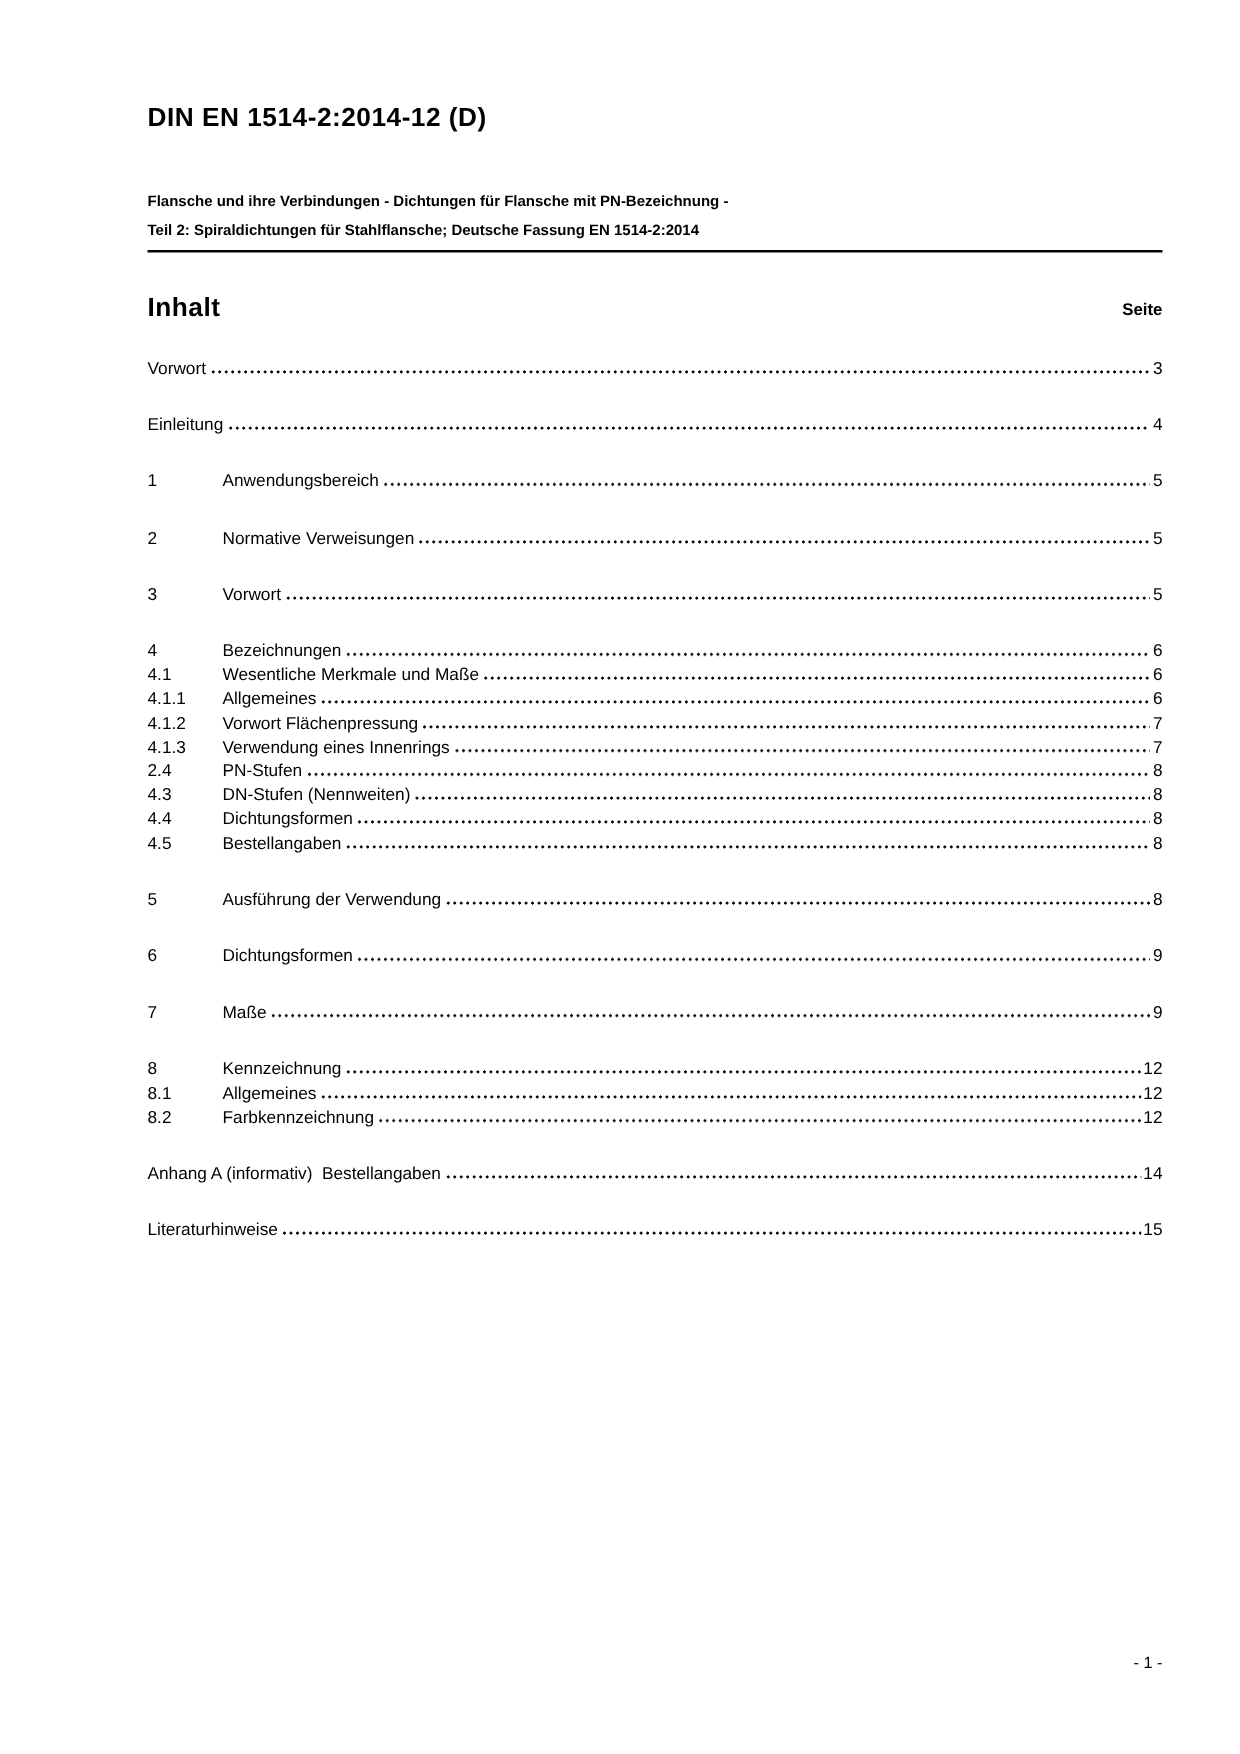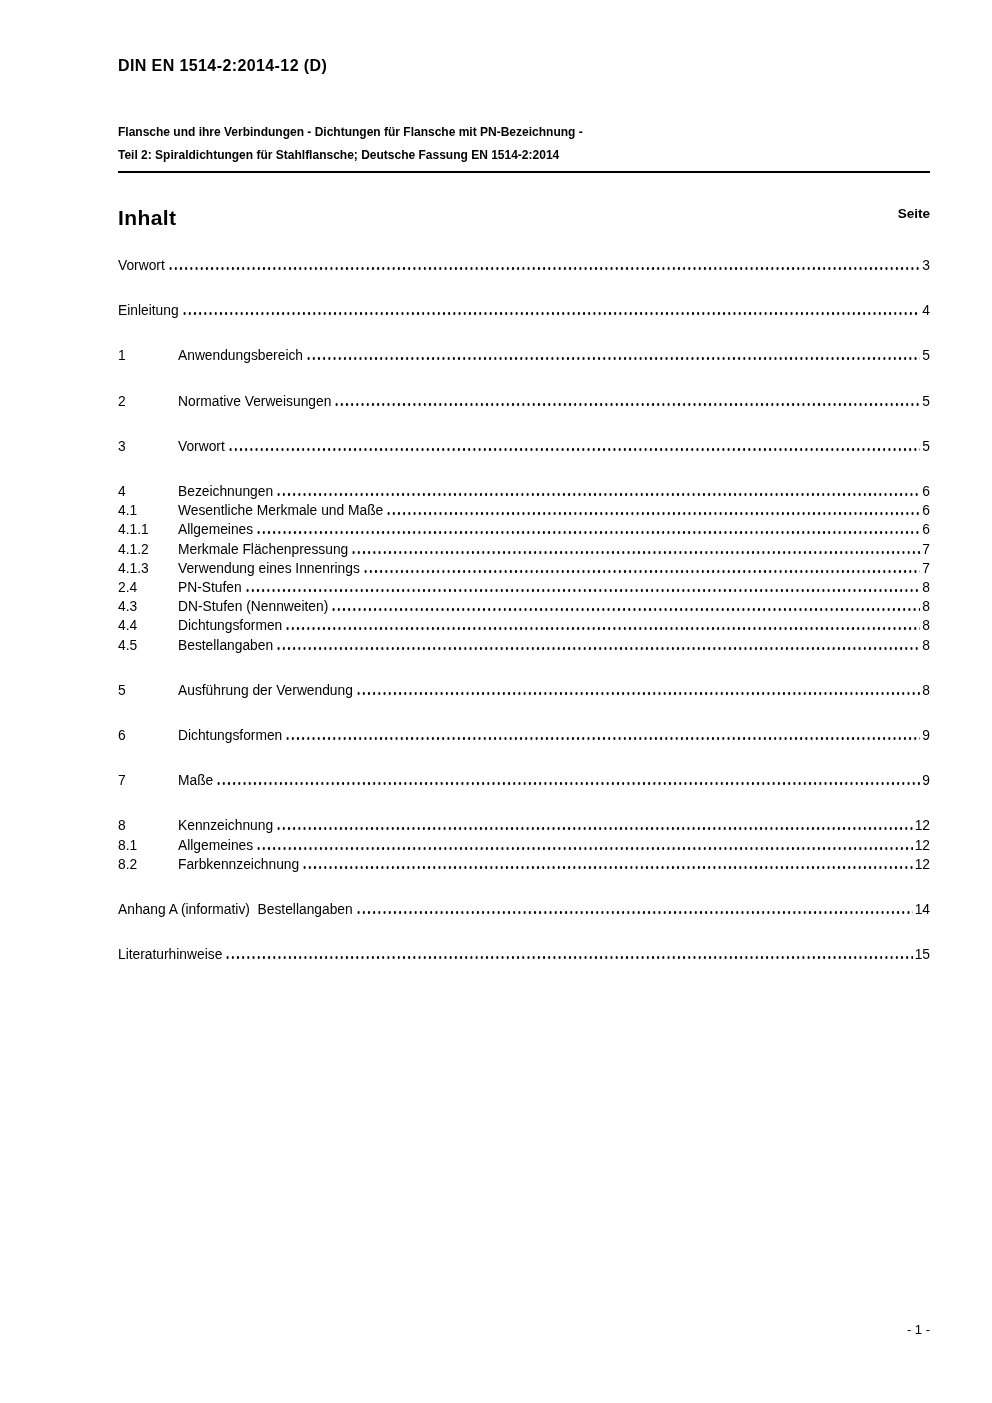--- a/index.html
+++ b/index.html
@@ -5,35 +5,35 @@
   html, body { margin: 0; padding: 0; }
   body {
     width: 992px; height: 1403px;
     background: #ffffff; color: #000000;
     font-family: "Liberation Sans", "DejaVu Sans", sans-serif;
     position: relative; overflow: hidden;
   }
   .content { position: absolute; left: 118px; top: 0; width: 812px; }
 
   .doc-title {
-    margin: 50px 0 0 0;
-    font-size: 16px; line-height: 32px; font-weight: bold;
+    margin: 79px 0 0 0;
+    font-size: 21px; line-height: 32px; font-weight: bold;
     letter-spacing: 0.4px;
   }
   .doc-subtitle {
     margin: 39px 0 0 0;
     font-size: 12px; line-height: 23px; font-weight: bold;
   }
   .header-rule {
     margin: 4px 0 0 0; border: 0; height: 0;
     border-top: 2px solid #000;
   }
 
   .toc-head {
-    display: flex; justify-content: space-between; align-items: flex-start;
+    display: flex; justify-content: space-between; align-items: center;
     margin-top: 33px;
   }
   .toc-heading { font-size: 21px; font-weight: bold; letter-spacing: 0.4px; }
   .toc-page-label { font-size: 13.5px; font-weight: bold; }
 
   .toc-list { margin-top: 13px; font-size: 13.8px; }
   .toc-row { display: flex; align-items: baseline; line-height: 19.2px; }
   .toc-row.gap { margin-top: 26px; }
   .toc-num { flex: 0 0 60px; width: 60px; }
   .toc-label { flex: 0 1 auto; }
@@ -115,21 +115,21 @@
     <span class="toc-page">6</span>
   </div>
       <div class="toc-row">
     <span class="toc-num">4.1.1</span>
     <span class="toc-label">Allgemeines</span>
     <span class="leader"></span>
     <span class="toc-page">6</span>
   </div>
       <div class="toc-row">
     <span class="toc-num">4.1.2</span>
-    <span class="toc-label">Merkmale Flächenpressung</span>
+    <span class="toc-label">Vorwort Flächenpressung</span>
     <span class="leader"></span>
     <span class="toc-page">7</span>
   </div>
       <div class="toc-row">
     <span class="toc-num">4.1.3</span>
     <span class="toc-label">Verwendung eines Innenrings</span>
     <span class="leader"></span>
     <span class="toc-page">7</span>
   </div>
       <div class="toc-row">

